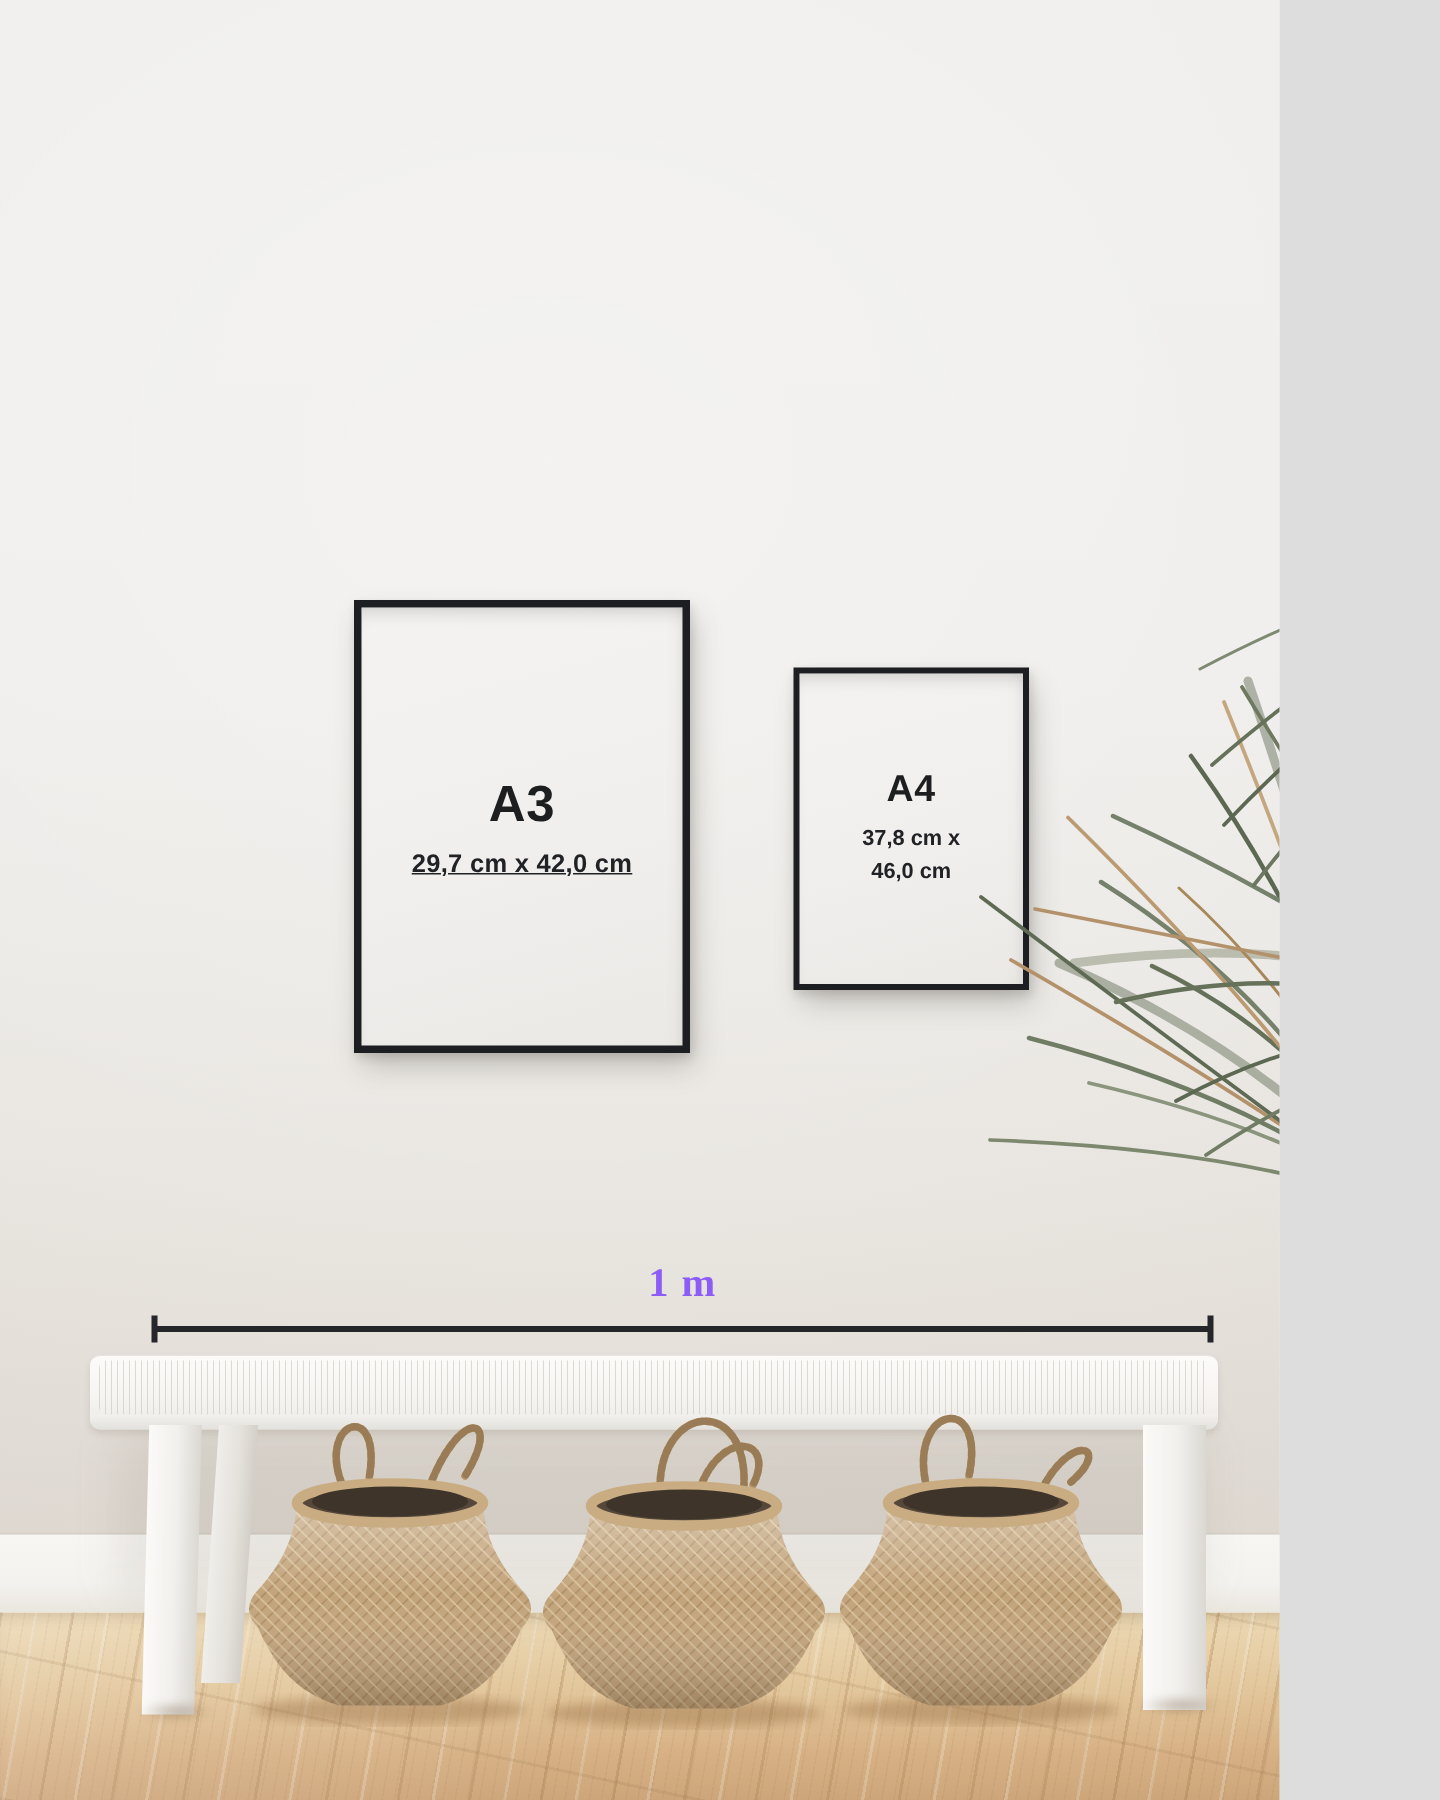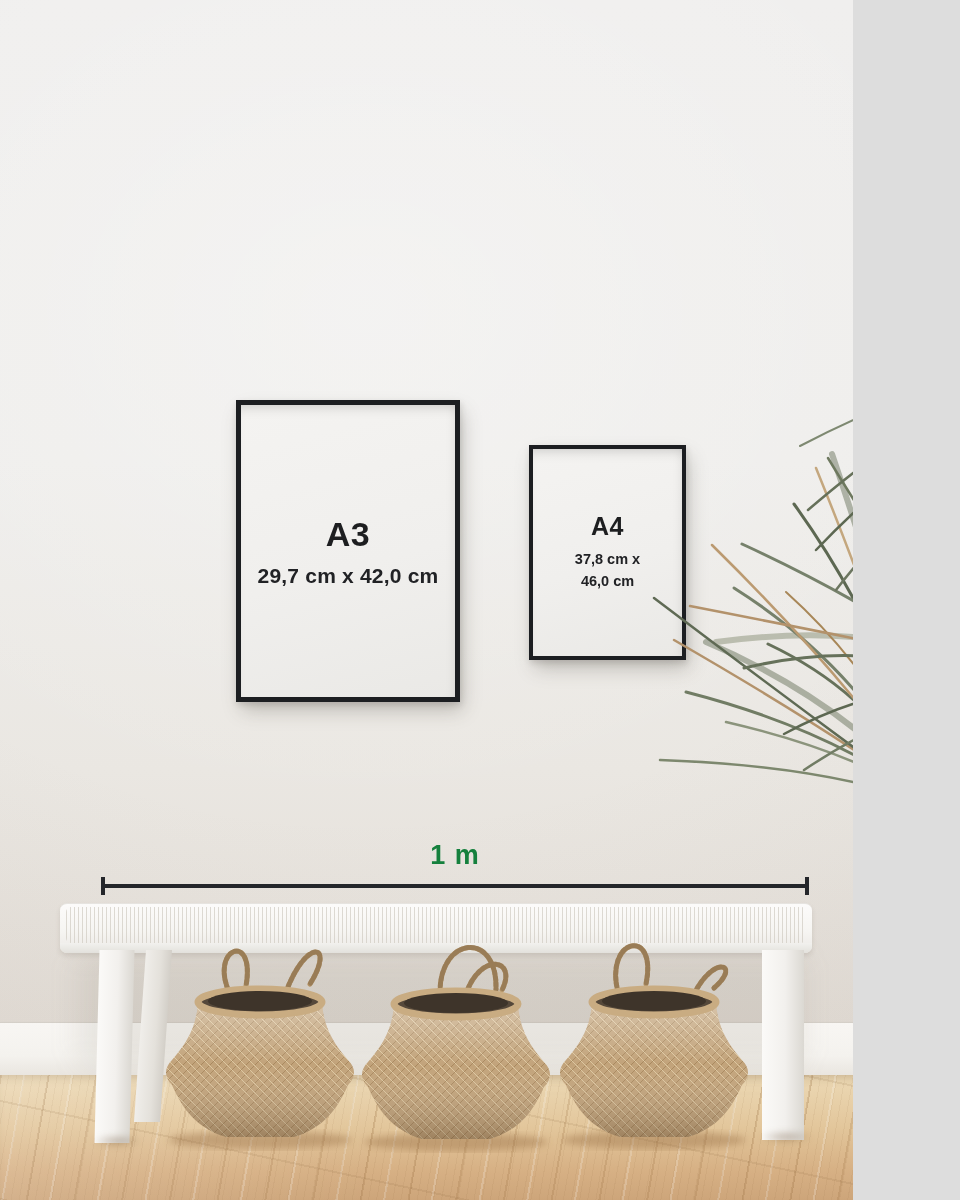--- a/index.html
+++ b/index.html
@@ -53,24 +53,24 @@
     box-shadow:inset 0 10px 14px -10px rgba(0,0,0,.22), inset -8px 0 14px -11px rgba(0,0,0,.12);
     color:#1d1e20;
   }
   .frame-a3 { left:236px; top:400px; width:224px; height:302px; padding:5px; }
   .frame-a4 { left:493px; top:445px; width:157px; height:215px; padding:4px;margin-left:36px; }
   .frame-inner{ position:relative; width:100%; height:100%; }
   .size-label { font-weight:700; letter-spacing:.5px; }
   .frame-a3 .size-label { font-size:34px; margin-bottom:10px; }
   .frame-a4 .size-label { font-size:25px; margin-bottom:8px; }
   .size-dims { font-weight:700; color:#212225; }
-  .frame-a3 .size-dims { font-size:21px; letter-spacing:.2px; }
+  .frame-a3 .size-dims { font-size:17px; letter-spacing:.2px;text-decoration:underline; }
   .frame-a4 .size-dims { font-size:14.5px; line-height:1.5; }
   
-  .scale { position:absolute; left:102px; top:840px; width:706px; text-align:center; color:#15803d; }
+  .scale { position:absolute; left:102px; top:840px; width:706px; text-align:center; color:#8b5cf6;font-family:Liberation Serif, serif; }
   .scale-label { font-size:27px; font-weight:700; letter-spacing:1px; }
   .scale-line { position:relative; margin-top:13px; height:4px; background:#24262a; }
   .scale-tick { position:absolute; top:-7px; width:4px; height:18px; background:#24262a; }
   .scale-tick.left { left:-1px; } .scale-tick.right { right:-1px; }
   
   .under-bench-shadow {
     position:absolute; left:78px; top:950px; width:724px; height:118px;
     background:rgba(125,113,99,.12); filter:blur(14px); border-radius:20px;
   }
   .bench-top {

